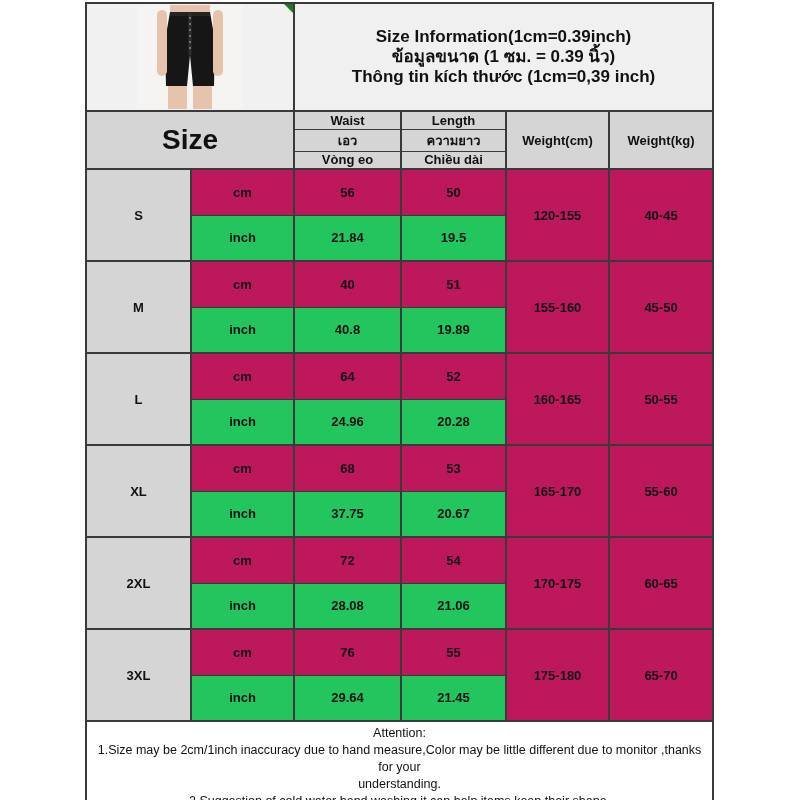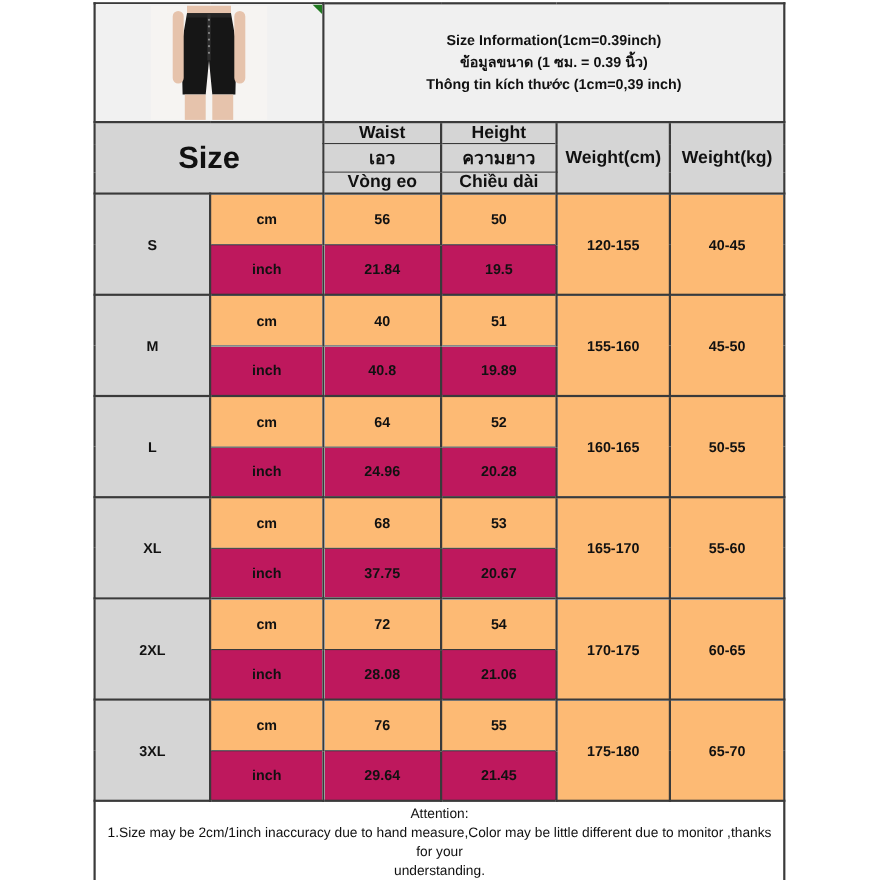--- a/index.html
+++ b/index.html
@@ -27,22 +27,22 @@
   td {
     border: 2px solid #3a3a3a;
     text-align: center;
     vertical-align: middle;
     font-weight: bold;
     font-size: 13px;
     padding: 0;
     overflow: hidden;
   }
   .cell-gray  { background: #d5d5d5; }
-  .cell-light { background: #fdba74; }
-  .cell-white { background: #be185d; }
+  .cell-light { background: #be185d; }
+  .cell-white { background: #22c55e; }
 
   
   .photo-cell {
     background: #f1f1f1;
     position: relative;
     height: 106px;
   }
   .photo-frame {
     position: absolute;
     left: 50%;
@@ -55,30 +55,30 @@
     position: absolute;
     top: 0;
     right: 0;
     width: 0;
     height: 0;
     border-top: 9px solid #217a21;
     border-left: 9px solid transparent;
   }
   .info-cell {
     background: #f0f0f0;
-    font-size: 13px;
+    font-size: 17px;
     line-height: 20px;
   }
 
   
   tr.hdr-row { height: 18px; }
   .size-title-cell { font-size: 28px; }
   .thin-b { border-bottom-width: 1px; }
   .thin-t { border-top-width: 1px; }
-  .hdr-label { font-size: 16px; }
+  .hdr-label { font-size: 13px; }
 
   
   tr.data-row { height: 46px; }
   .size-label-cell { font-size: 13px; }
 
   
   .att-cell {
     background: #ffffff;
     font-weight: normal;
     font-size: 12.5px;
@@ -133,21 +133,21 @@
       <td class="info-cell" colspan="4">
         <div>Size Information(1cm=0.39inch)</div>
         <div>ข้อมูลขนาด (1 ซม. = 0.39 นิ้ว)</div>
         <div>Thông tin kích thước (1cm=0,39 inch)</div>
       </td>
     </tr>
 
     <tr class="hdr-row">
       <td class="cell-gray size-title-cell" colspan="2" rowspan="3">Size</td>
       <td class="cell-gray hdr-label thin-b">Waist</td>
-      <td class="cell-gray hdr-label thin-b">Height</td>
+      <td class="cell-gray hdr-label thin-b">Length</td>
       <td class="cell-gray hdr-label" rowspan="3">Weight(cm)</td>
       <td class="cell-gray hdr-label" rowspan="3">Weight(kg)</td>
     </tr>
     <tr class="hdr-row">
       <td class="cell-gray hdr-label thin-t thin-b">เอว</td>
       <td class="cell-gray hdr-label thin-t thin-b">ความยาว</td>
     </tr>
     <tr class="hdr-row">
       <td class="cell-gray hdr-label thin-t">Vòng eo</td>
       <td class="cell-gray hdr-label thin-t">Chiều dài</td>

